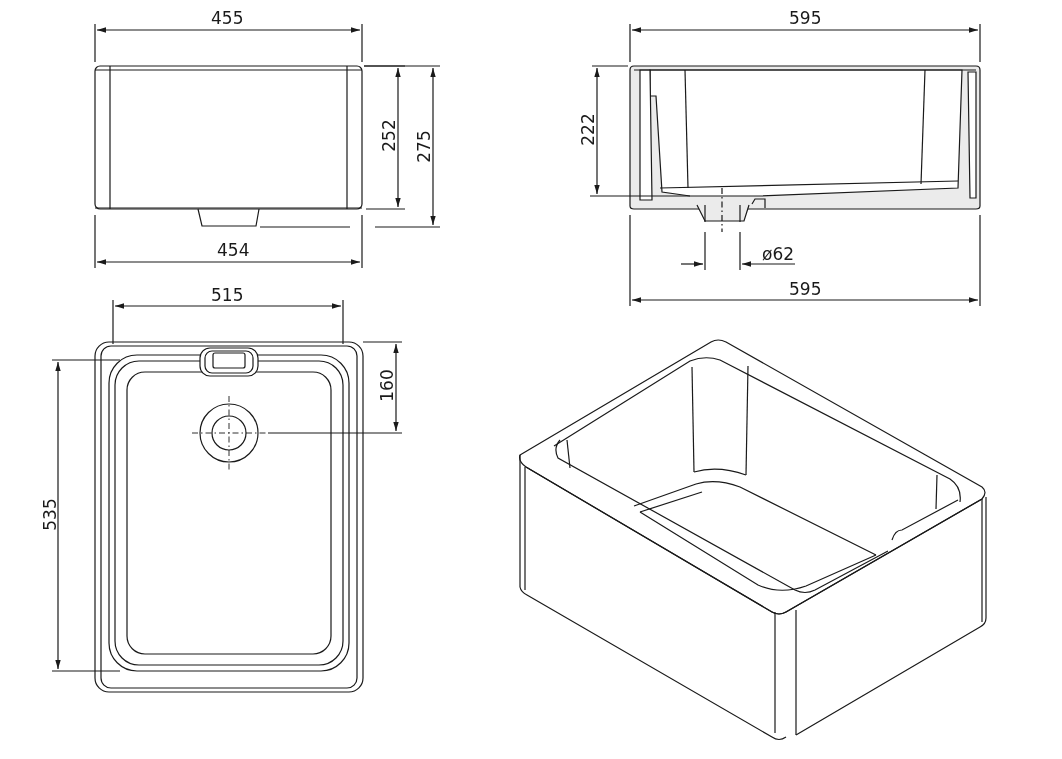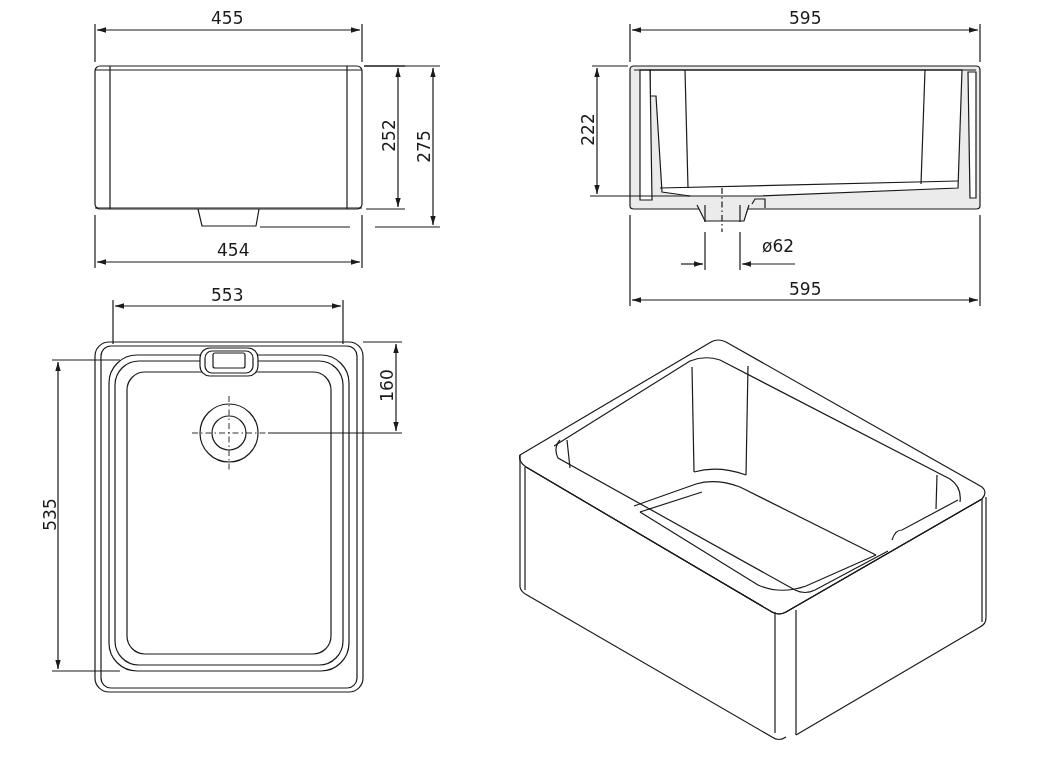--- a/index.html
+++ b/index.html
@@ -156,17 +156,17 @@
 </svg>
 
 <div class="dim-label" style="left:211px; top:10px;">455</div>
 <div class="dim-label" style="left:217px; top:242px;">454</div>
 <div class="dim-label rot" style="left:373px; top:127px;">252</div>
 <div class="dim-label rot" style="left:408px; top:138px;">275</div>
 
 <div class="dim-label" style="left:789px; top:10px;">595</div>
 <div class="dim-label" style="left:789px; top:281px;">595</div>
 <div class="dim-label rot" style="left:572px; top:121px;">222</div>
-<div class="dim-label" style="left:762px; top:238px;">ø62</div>
+<div class="dim-label" style="left:762px; top:246px;">ø62</div>
 
-<div class="dim-label" style="left:211px; top:287px;">553</div>
+<div class="dim-label" style="left:211px; top:287px;">515</div>
 <div class="dim-label rot" style="left:371px; top:377px;">160</div>
 <div class="dim-label rot" style="left:34px; top:506px;">535</div>
 
 </body></html>

